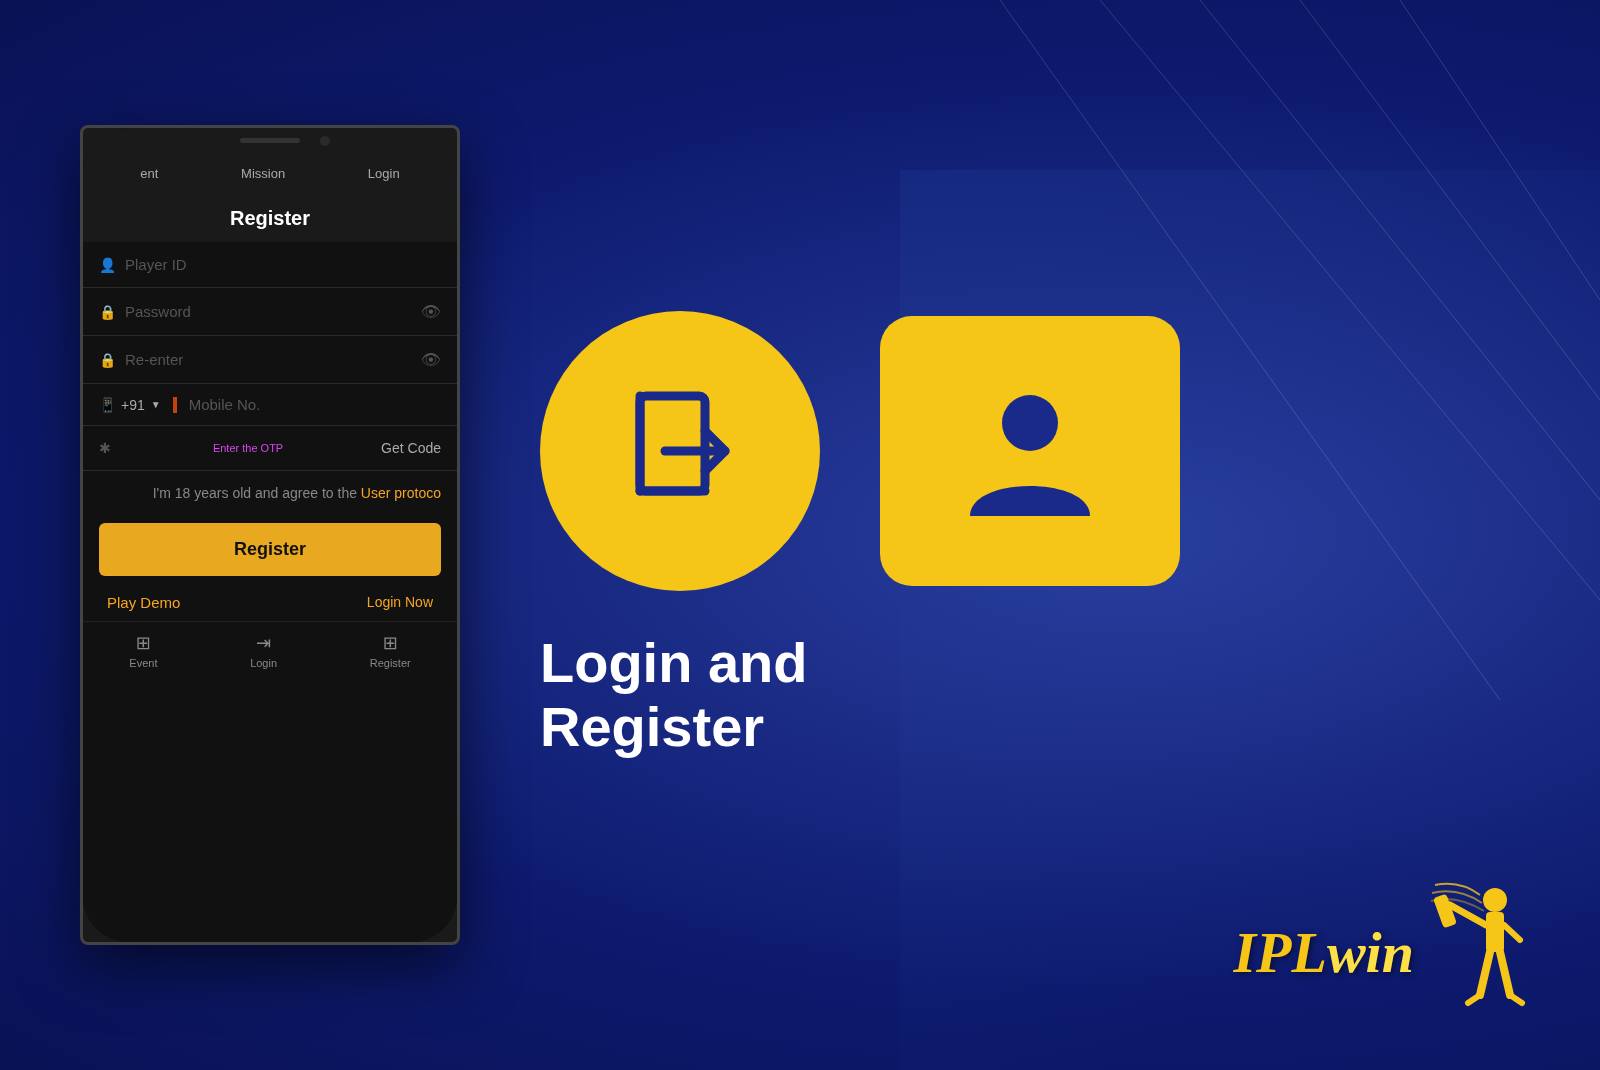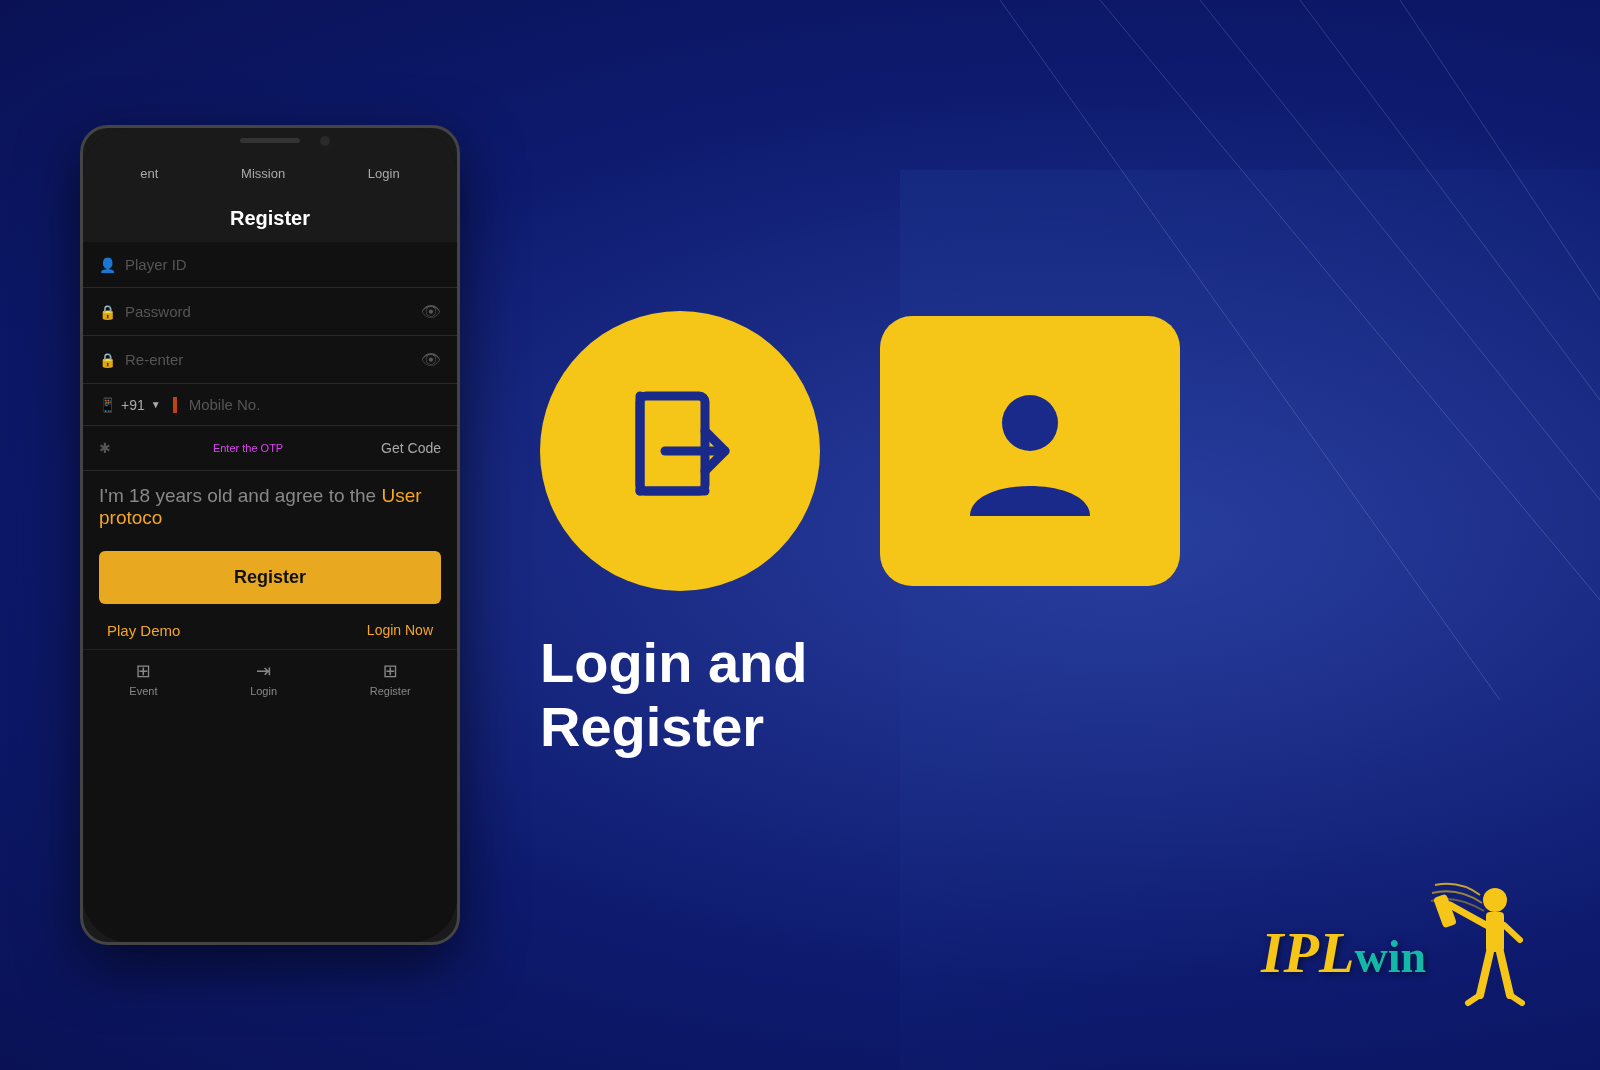--- a/index.html
+++ b/index.html
@@ -45,21 +45,21 @@
     .phone-wrapper {
       flex-shrink: 0;
       width: 420px;
       position: relative;
     }
 
     .phone {
       width: 380px;
       height: 820px;
       background: #1a1a1a;
-      border-radius: 28px;
+      border-radius: 8px;
       border: 3px solid #444;
       position: relative;
       overflow: hidden;
       box-shadow: 0 20px 60px rgba(0,0,0,0.6);
       margin: 16px auto;
     }
 
     
     .phone::before {
       content: '';
@@ -204,23 +204,24 @@
       align-items: center;
       justify-content: space-between;
       background: #111;
     }
 
     .otp-placeholder { color: #d946ef; font-size: 11px; text-align: center; }
     .get-code { color: #aaa; font-size: 14px; }
 
     .terms-row {
       padding: 14px 16px;
-      font-size: 19px;
+      font-size: 14px;
       color: #888;
       background: #111;
+      text-align: right;
     }
 
     .terms-link { color: #f5a623; }
 
     .register-btn {
       margin: 8px 16px;
       background: #e8a820;
       border: none;
       border-radius: 6px;
       padding: 16px;
@@ -336,21 +337,21 @@
       pointer-events: none;
       opacity: 0.15;
     }
 
     .logo-section {
       position: absolute;
       right: 60px;
       bottom: 40px;
       display: flex;
       align-items: center;
-      gap: 4px;
+      gap: 16px;
       justify-content: space-between;
     }
   </style>
 </head>
 <body>
 
 <div class="bg"></div>
 
 <div class="bg-decoration">
   <svg width="800" height="1070" viewBox="0 0 800 1070">
@@ -473,21 +474,21 @@
     <div class="main-title">
       <div>Login and</div>
       <div>Register</div>
     </div>
   </div>
 </div>
 
 <div class="logo-section">
   <div style="display:flex; align-items:baseline;">
     <span style="font-size:58px; font-weight:900; font-style:italic; color:#f5c518; font-family:serif; text-shadow:2px 2px 6px rgba(0,0,0,0.5);">IPL</span>
-      <span style="font-size:46px; font-weight:900; color:#14b8a6; font-family:serif; text-shadow:2px 2px 6px rgba(0,0,0,0.5);">win</span>
+      <span style="font-size:58px; font-weight:900; font-style:italic; color:#fde047; font-family:serif; text-shadow:2px 2px 6px rgba(0,0,0,0.5);">win</span>
   </div>
 
   <svg width="110" height="155" viewBox="0 0 110 155" fill="none">
 
     <path d="M5 10 Q30 5 50 20" stroke="#f5c518" stroke-width="2" fill="none" opacity="0.8"></path>
     <path d="M2 18 Q28 12 52 28" stroke="#f5c518" stroke-width="2" fill="none" opacity="0.6"></path>
     <path d="M1 26 Q26 19 54 36" stroke="#f5c518" stroke-width="2" fill="none" opacity="0.4"></path>
 
     <circle cx="65" cy="25" r="12" fill="#f5c518"></circle>
 

